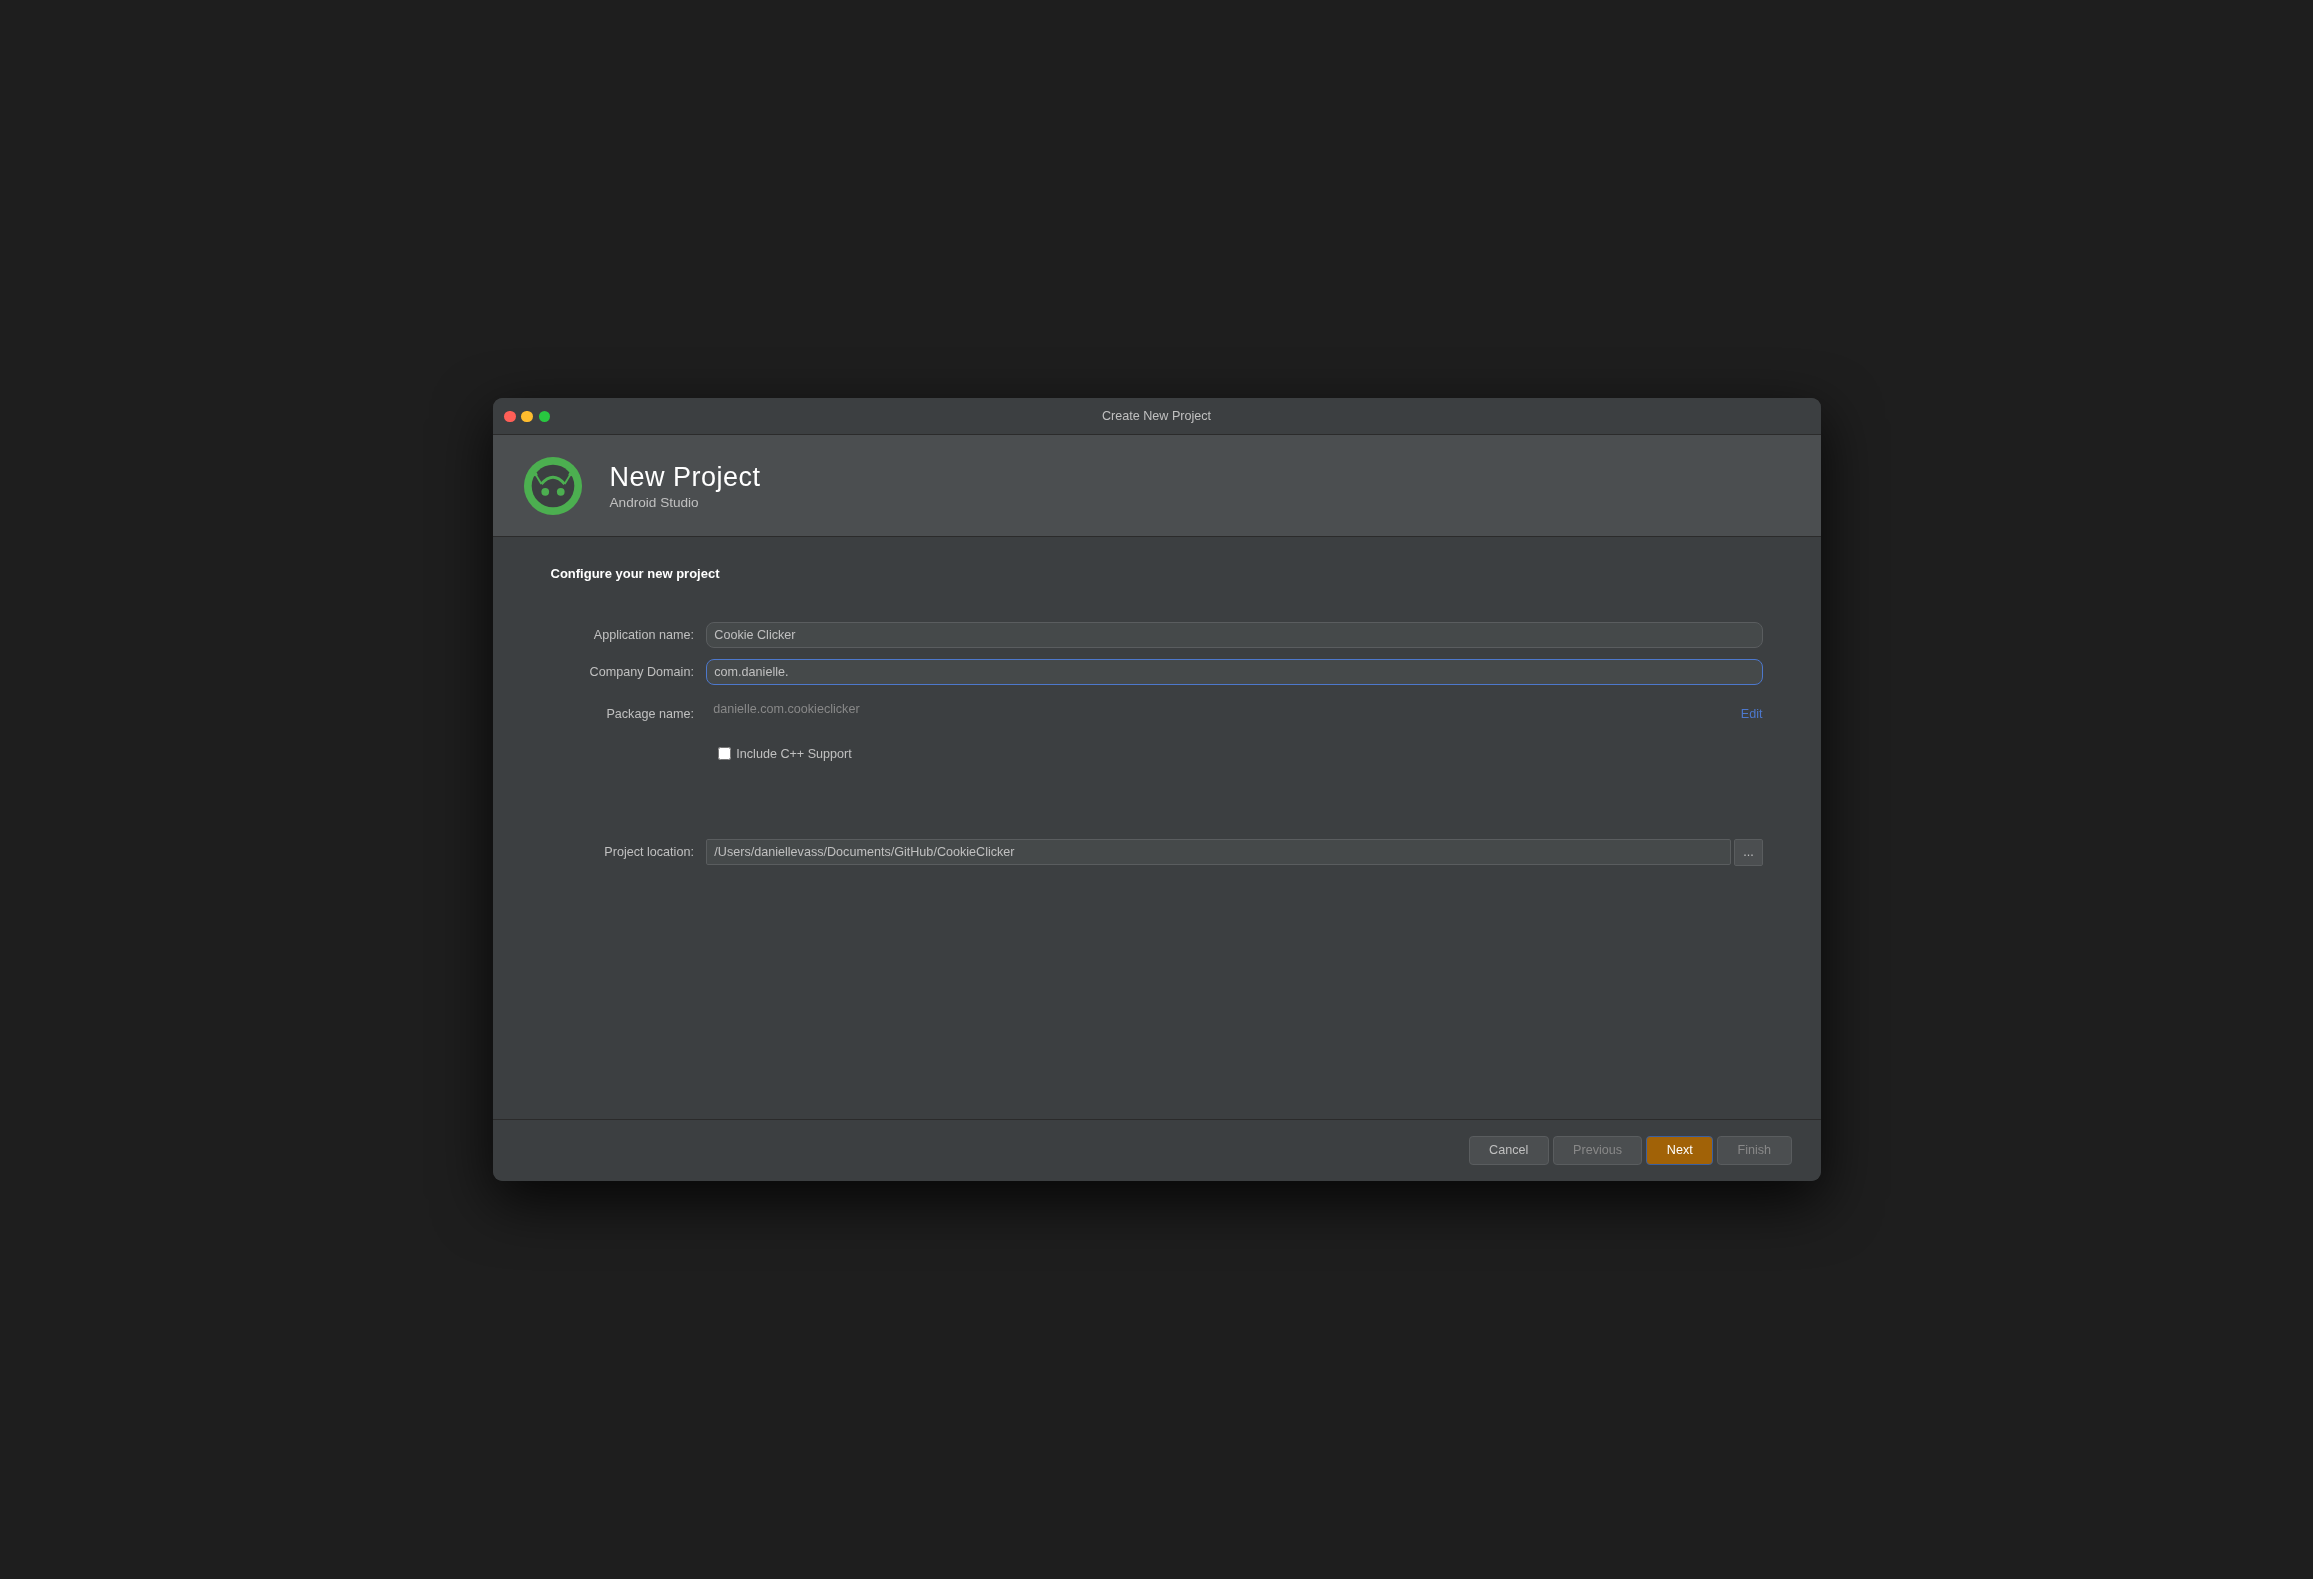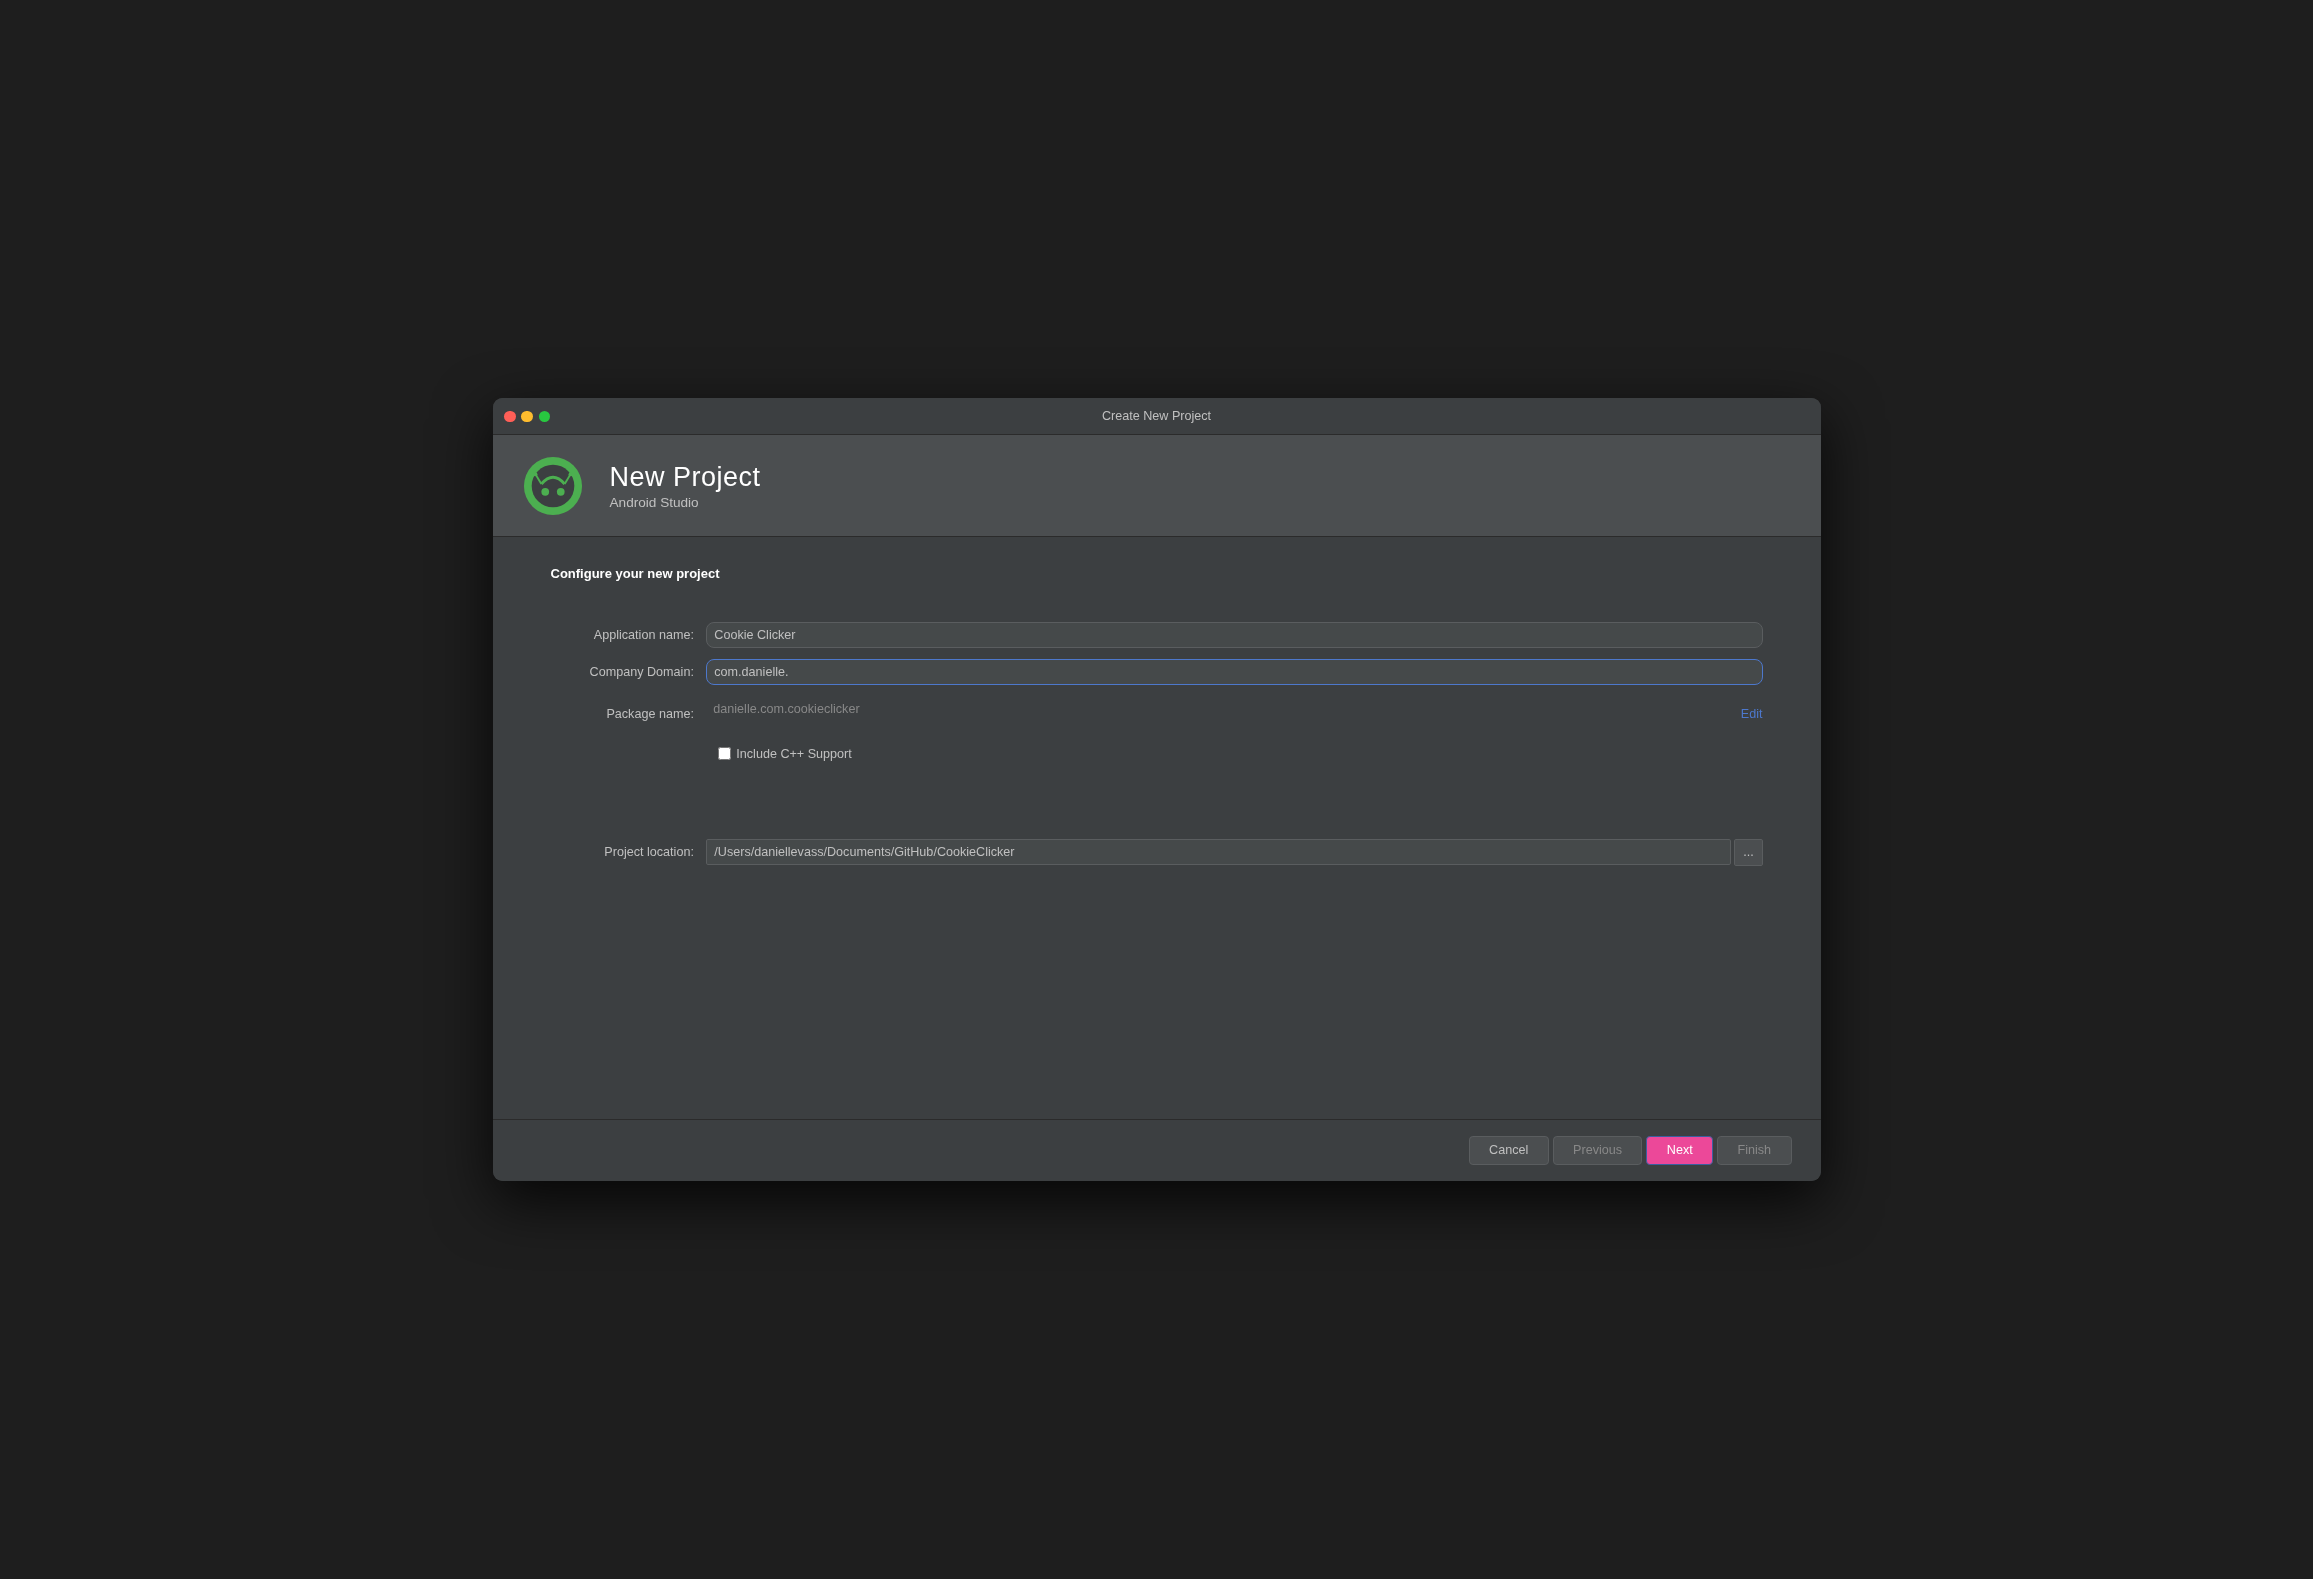--- a/index.html
+++ b/index.html
@@ -244,21 +244,21 @@
       border-color: #5a5d5f;
     }
 
     .btn-previous {
       background: #4b4e50;
       color: #888888;
       border-color: #5a5d5f;
     }
 
     .btn-next {
-      background: #ec4899;
+      background: #a16207;
       color: #ffffff;
       border-color: #3a5fa0;
     }
 
     .btn-finish {
       background: #4b4e50;
       color: #888888;
       border-color: #5a5d5f;
     }
   </style>

